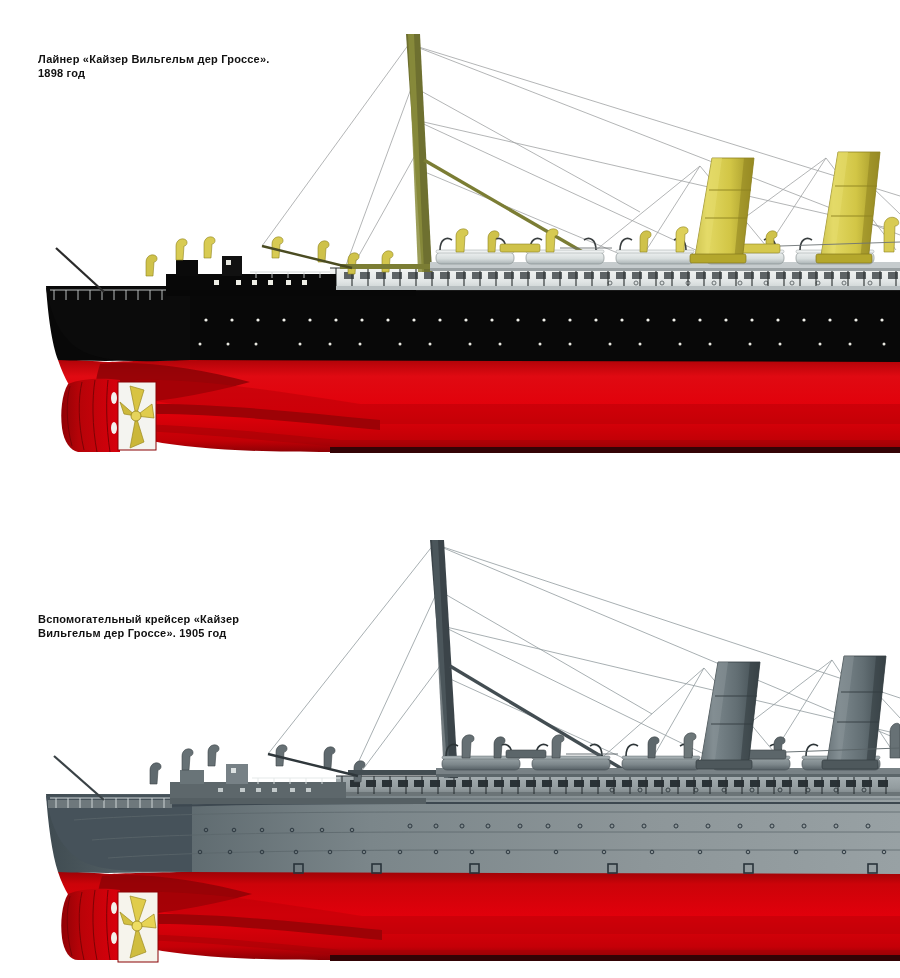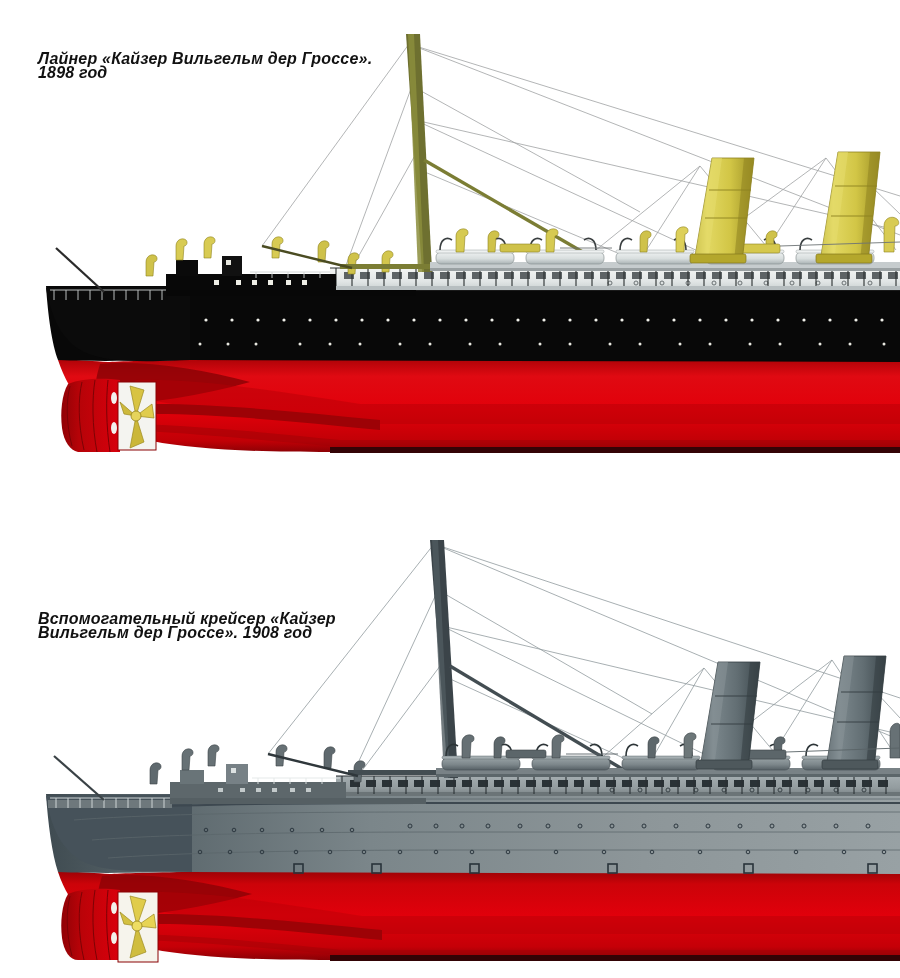--- a/index.html
+++ b/index.html
@@ -11,43 +11,42 @@
     font-family:"Liberation Sans", sans-serif;
     overflow:hidden;
     position:relative;
   }
   #plate { position:absolute; inset:0; width:900px; height:978px; }
 
   .caption {
     position:absolute;
     font-family:"Liberation Sans", sans-serif;
     font-weight:bold;
-    font-style:italic;
-    font-size:16px;
+    font-size:11px;
     line-height:14px;
     letter-spacing:0.2px;
     color:#111111;
     white-space:pre-line;
     z-index:60;
   }
   #caption-1 { left:38px; top:52px; }
   #caption-2 { left:38px; top:612px; }
 
   svg { display:block; }
 </style>
 </head>
 <body>
 
 <div id="plate">
 
   <div class="caption" id="caption-1">Лайнер «Кайзер Вильгельм дер Гроссе».
 1898 год</div>
 
   <div class="caption" id="caption-2">Вспомогательный крейсер «Кайзер
-Вильгельм дер Гроссе». 1908 год</div>
+Вильгельм дер Гроссе». 1905 год</div>
 
   <svg width="900" height="470" viewBox="0 0 900 470" style="position:absolute;left:0;top:0;">
     <defs>
       <linearGradient id="s1red" x1="0" y1="0" x2="0" y2="1">
         <stop offset="0%" stop-color="#b00308"></stop>
         <stop offset="18%" stop-color="#e00a12"></stop>
         <stop offset="55%" stop-color="#e2000a"></stop>
         <stop offset="88%" stop-color="#c10006"></stop>
         <stop offset="100%" stop-color="#8d0105"></stop>
       </linearGradient>

